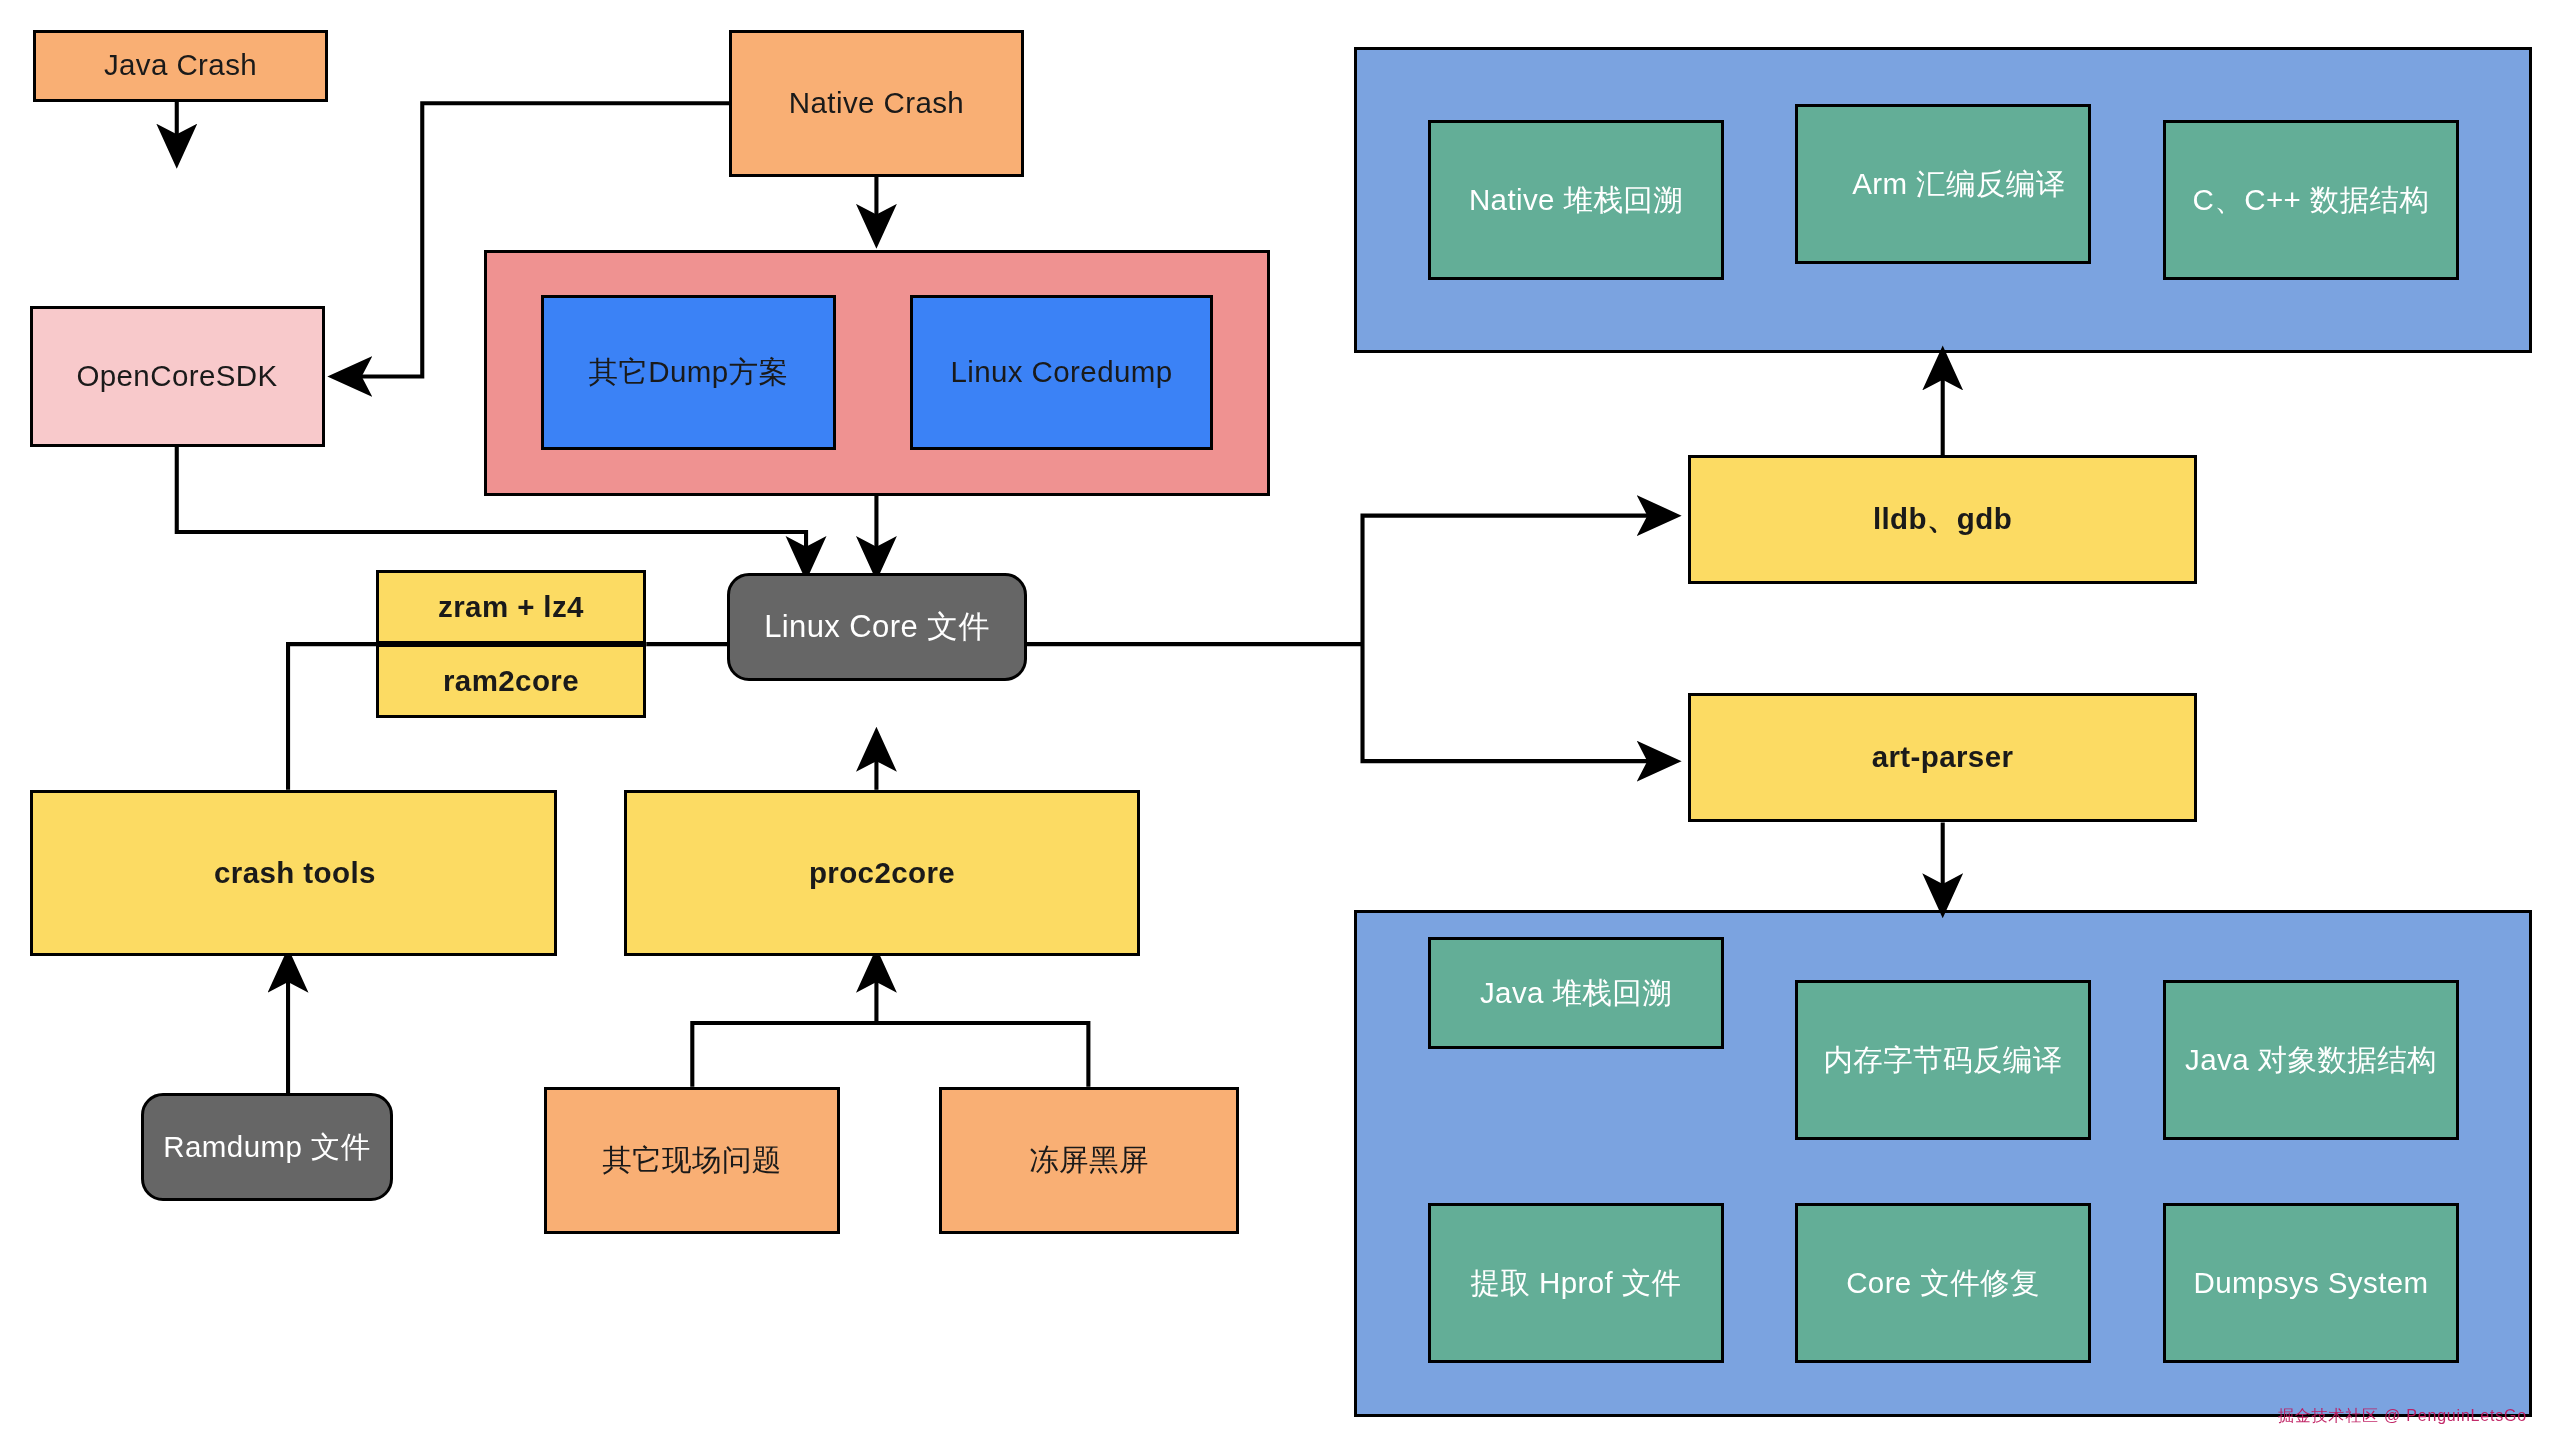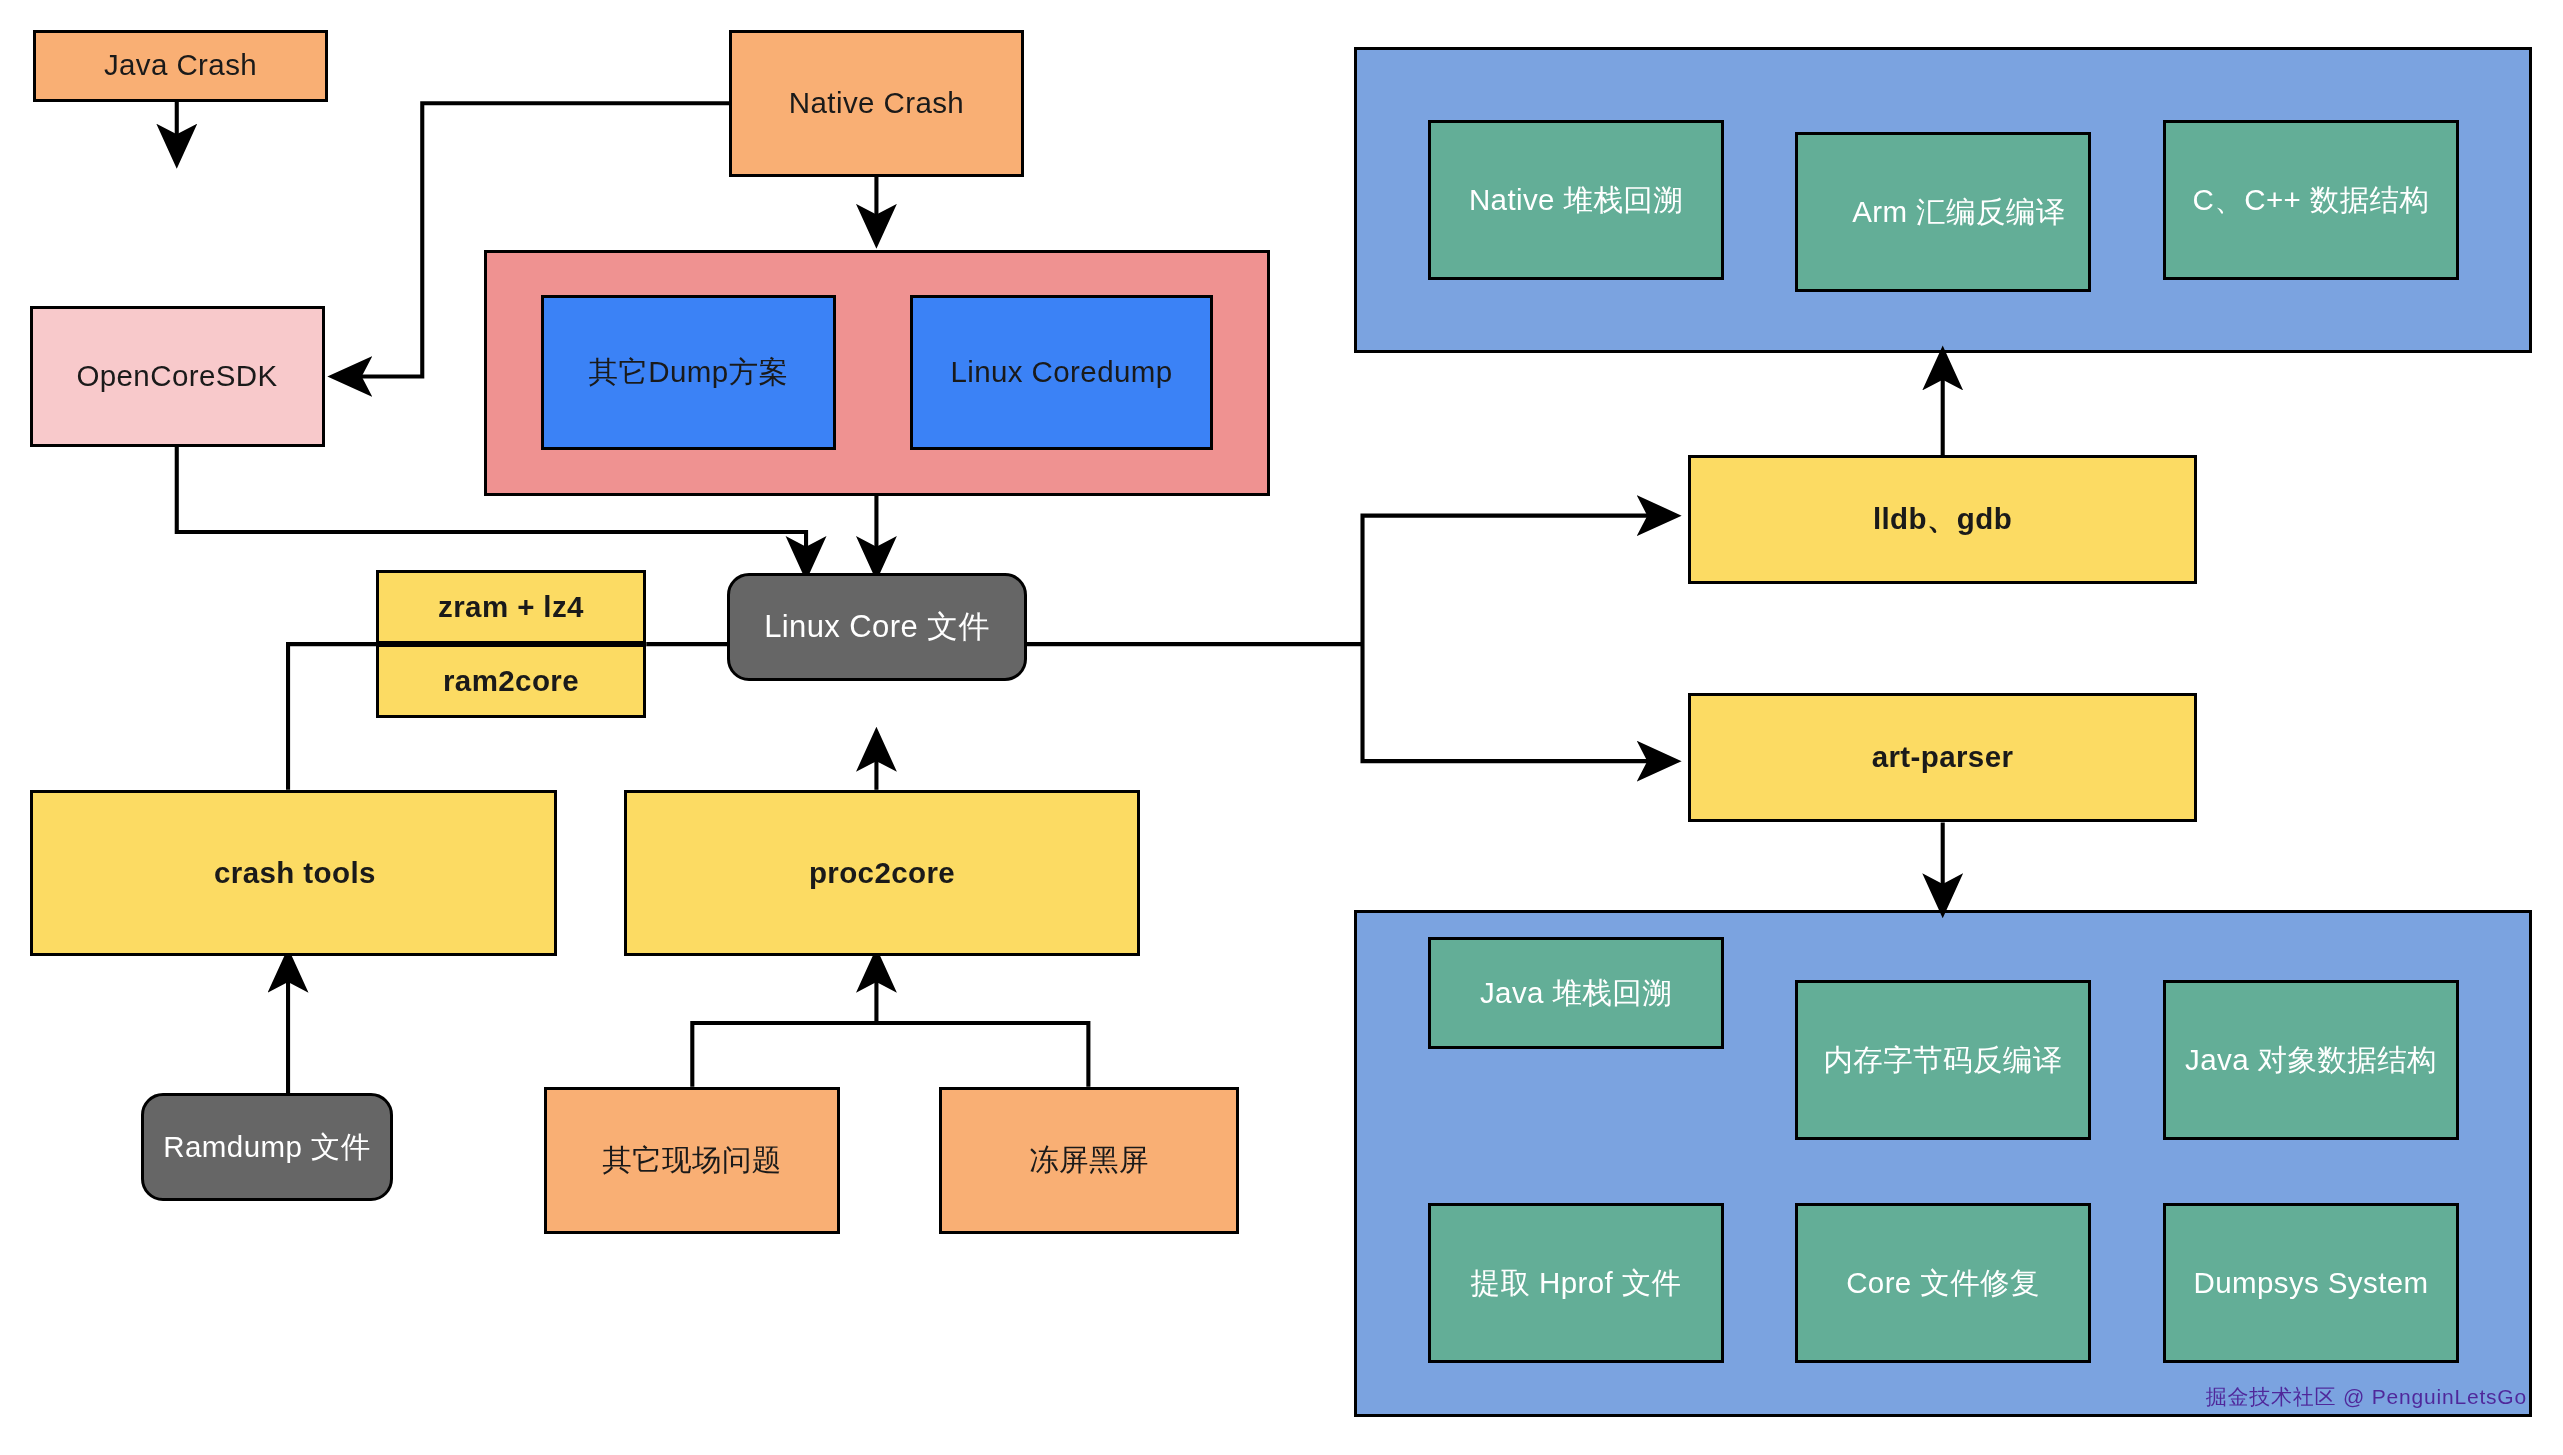--- a/index.html
+++ b/index.html
@@ -43,26 +43,27 @@
   svg#edges {
     position: absolute;
     left: 0; top: 0;
     width: 2563px;
     height: 1456px;
     z-index: 2;
     pointer-events: none;
   }
   .watermark {
     position: absolute;
-    color: #4c1d95;
+    color: #be185d;
     opacity: 0.92;
-    font-size: 21px;
+    font-size: 16px;
     letter-spacing: 0.8px;
     z-index: 4;
     white-space: nowrap;
+    margin-top: 23px;
   }
 </style>
 </head>
 <body>
 
 <div id="canvas">
 
   <svg id="edges" viewBox="0 0 3132 1779">
     <defs>
       <marker id="arrow" markerWidth="14" markerHeight="14" refX="9" refY="5" orient="auto" markerUnits="strokeWidth">
@@ -122,21 +123,21 @@
   <div class="node yellow" style="left:624px; top:790px; width:516px; height:166px;">proc2core</div>
 
   <div class="node dark" style="left:141px; top:1093px; width:252px; height:108px;">Ramdump 文件</div>
 
   <div class="node orange" style="left:544px; top:1087px; width:296px; height:147px;">其它现场问题</div>
 
   <div class="node orange" style="left:939px; top:1087px; width:300px; height:147px;">冻屏黑屏</div>
 
   <div class="node bluepanel" style="left:1354px; top:47px; width:1178px; height:306px;"></div>
   <div class="node green" style="left:1428px; top:120px; width:296px; height:160px;">Native 堆栈回溯</div>
-  <div class="node green" style="left:1795px; top:132px; width:296px; height:160px;padding-left:40px;">Arm 汇编反编译</div>
+  <div class="node green" style="left:1795px; top:104px; width:296px; height:160px;padding-left:40px;">Arm 汇编反编译</div>
   <div class="node green" style="left:2163px; top:120px; width:296px; height:160px;">C、C++ 数据结构</div>
 
   <div class="node yellow" style="left:1688px; top:455px; width:509px; height:129px;">lldb、gdb</div>
 
   <div class="node yellow" style="left:1688px; top:693px; width:509px; height:129px;">art-parser</div>
 
   <div class="node bluepanel" style="left:1354px; top:910px; width:1178px; height:507px;"></div>
   <div class="node green" style="left:1428px; top:937px; width:296px; height:112px;">Java 堆栈回溯</div>
   <div class="node green" style="left:1795px; top:980px; width:296px; height:160px;">内存字节码反编译</div>
   <div class="node green" style="left:2163px; top:980px; width:296px; height:160px;">Java 对象数据结构</div>

